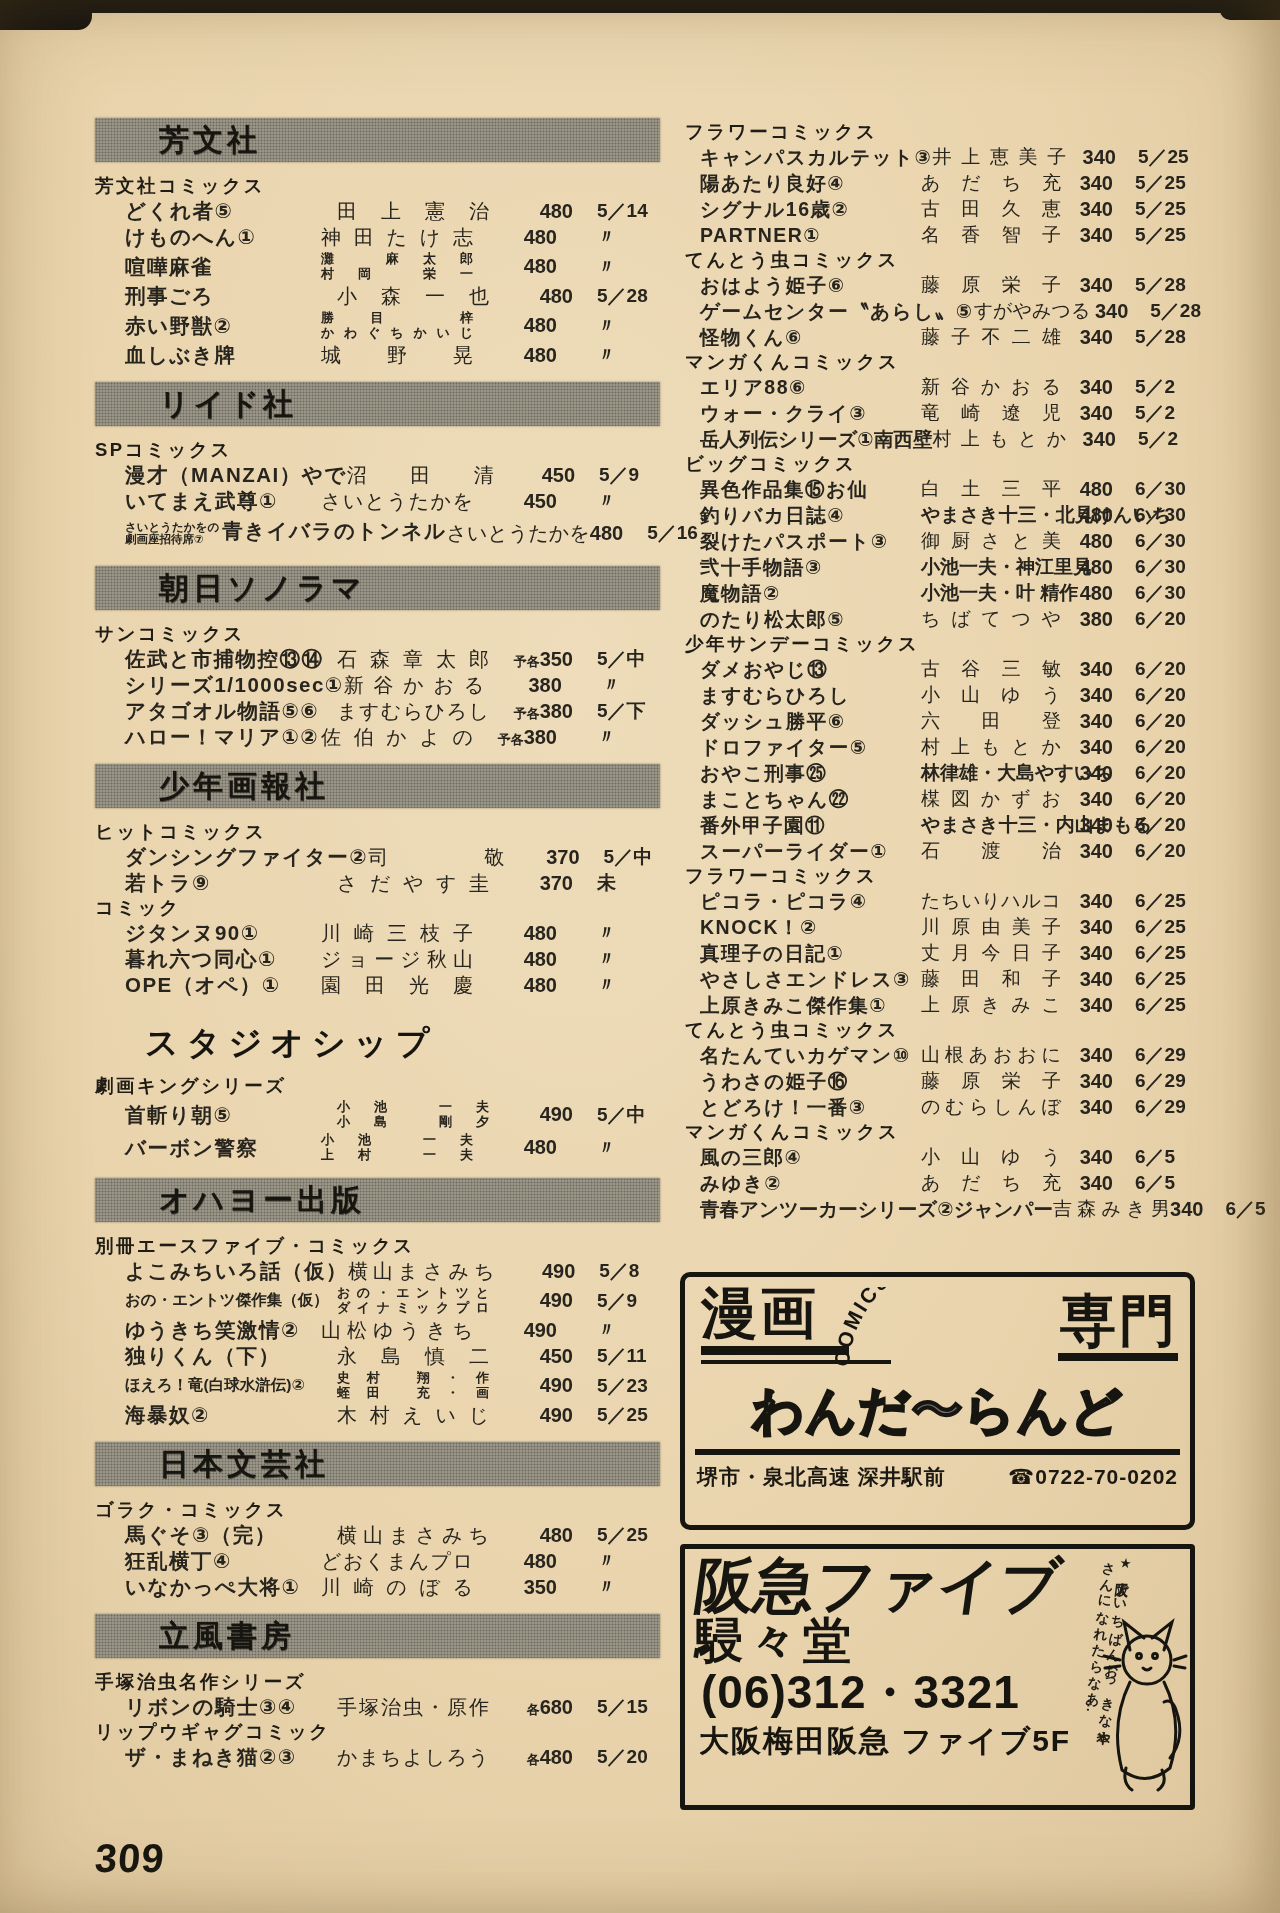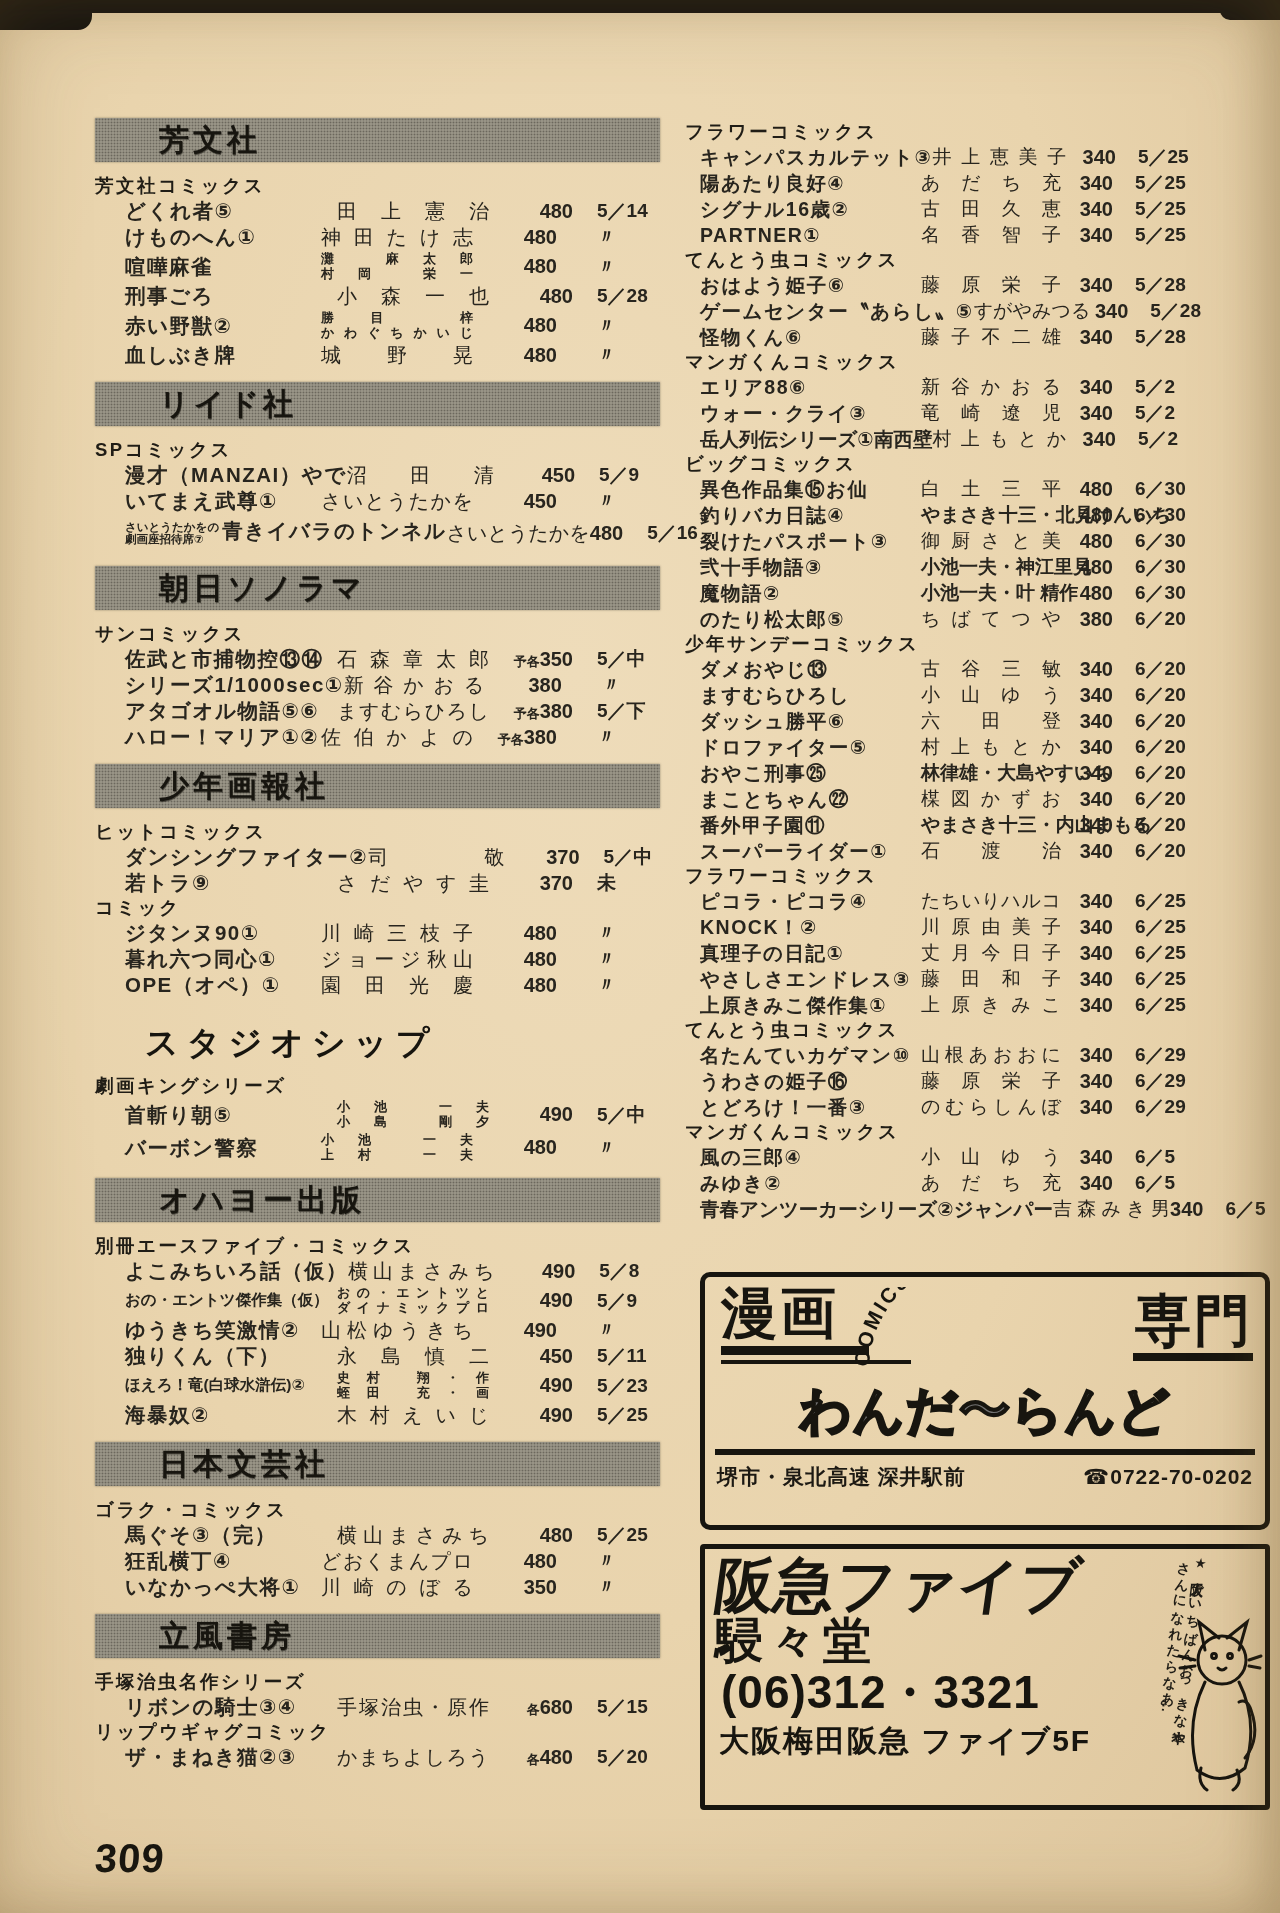--- a/index.html
+++ b/index.html
@@ -46,21 +46,21 @@
   .author.sm{width:auto;min-width:140px;max-width:175px;font-size:13px;font-weight:600;white-space:nowrap;text-align:left;text-align-last:left;}
   .price{width:84px;text-align:right;font-size:20px;font-weight:600;white-space:nowrap;}
   .col.right .price{width:52px;}
   .price .pp{font-size:13px;font-weight:800;}
   .date{width:63px;margin-left:24px;font-size:19px;font-weight:600;white-space:nowrap;}
   .col.right .date{width:66px;margin-left:22px;}
   .date.dit{padding-left:16px;}
 
   .pagenum{position:absolute;left:95px;top:1836px;font-size:40px;font-weight:900;letter-spacing:1px;color:#17150f;transform:skewX(-4deg);}
 
-  .ad{position:absolute;left:700px;width:570px;border:5px solid #17150f;border-radius:10px;box-sizing:border-box;}
+  .ad{position:absolute;left:680px;width:515px;border:5px solid #17150f;border-radius:10px;box-sizing:border-box;}
   .ad1{top:1272px;height:258px;}
   .ad1-head{position:relative;height:96px;}
   .manga{font-size:56px;font-weight:900;letter-spacing:3px;color:#17150f;margin:8px 0 0 16px;line-height:1;}
   .bar{background:#17150f;}
   .b1{width:148px;height:9px;margin:5px 0 0 16px;}
   .b2{width:190px;height:4px;margin:5px 0 0 16px;}
   .senmon{position:absolute;right:12px;top:8px;font-size:56px;font-weight:900;letter-spacing:3px;color:#17150f;line-height:1;}
   .senbar{position:absolute;right:12px;top:68px;width:120px;height:8px;background:#17150f;}
   .arc{position:absolute;left:150px;top:2px;width:255px;height:88px;}
   .arc text{fill:#17150f;font-size:21px;font-weight:800;letter-spacing:2.5px;font-family:"Liberation Sans","DejaVu Sans",sans-serif;}

